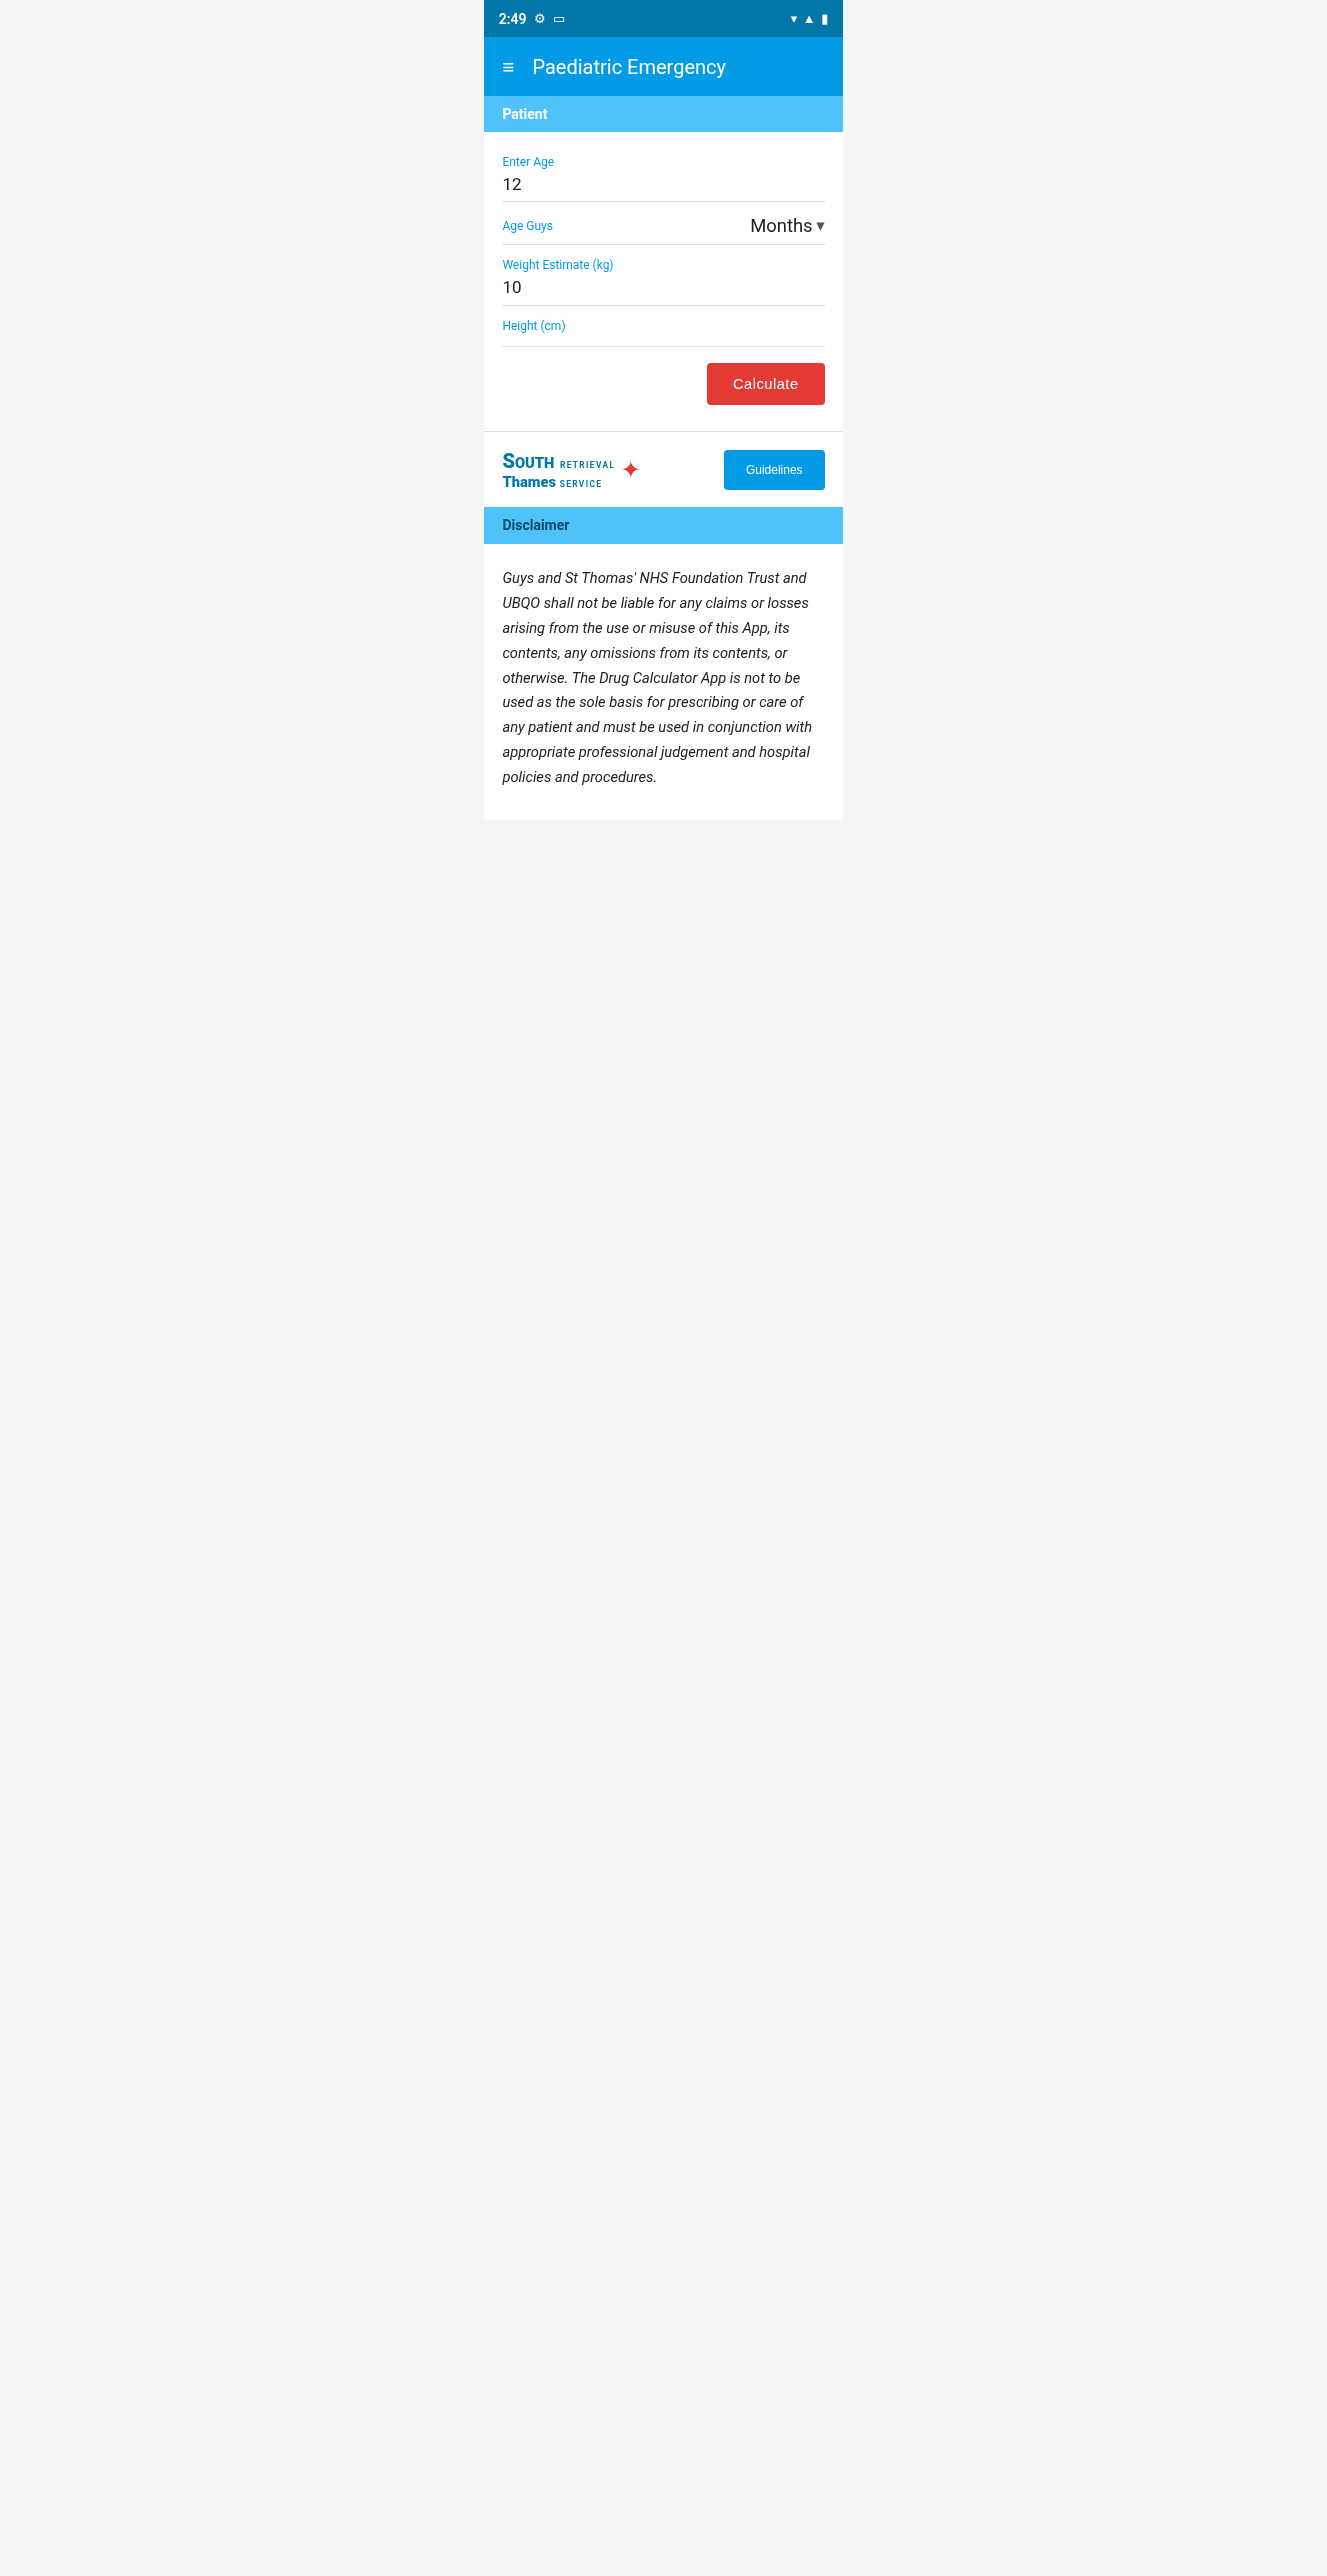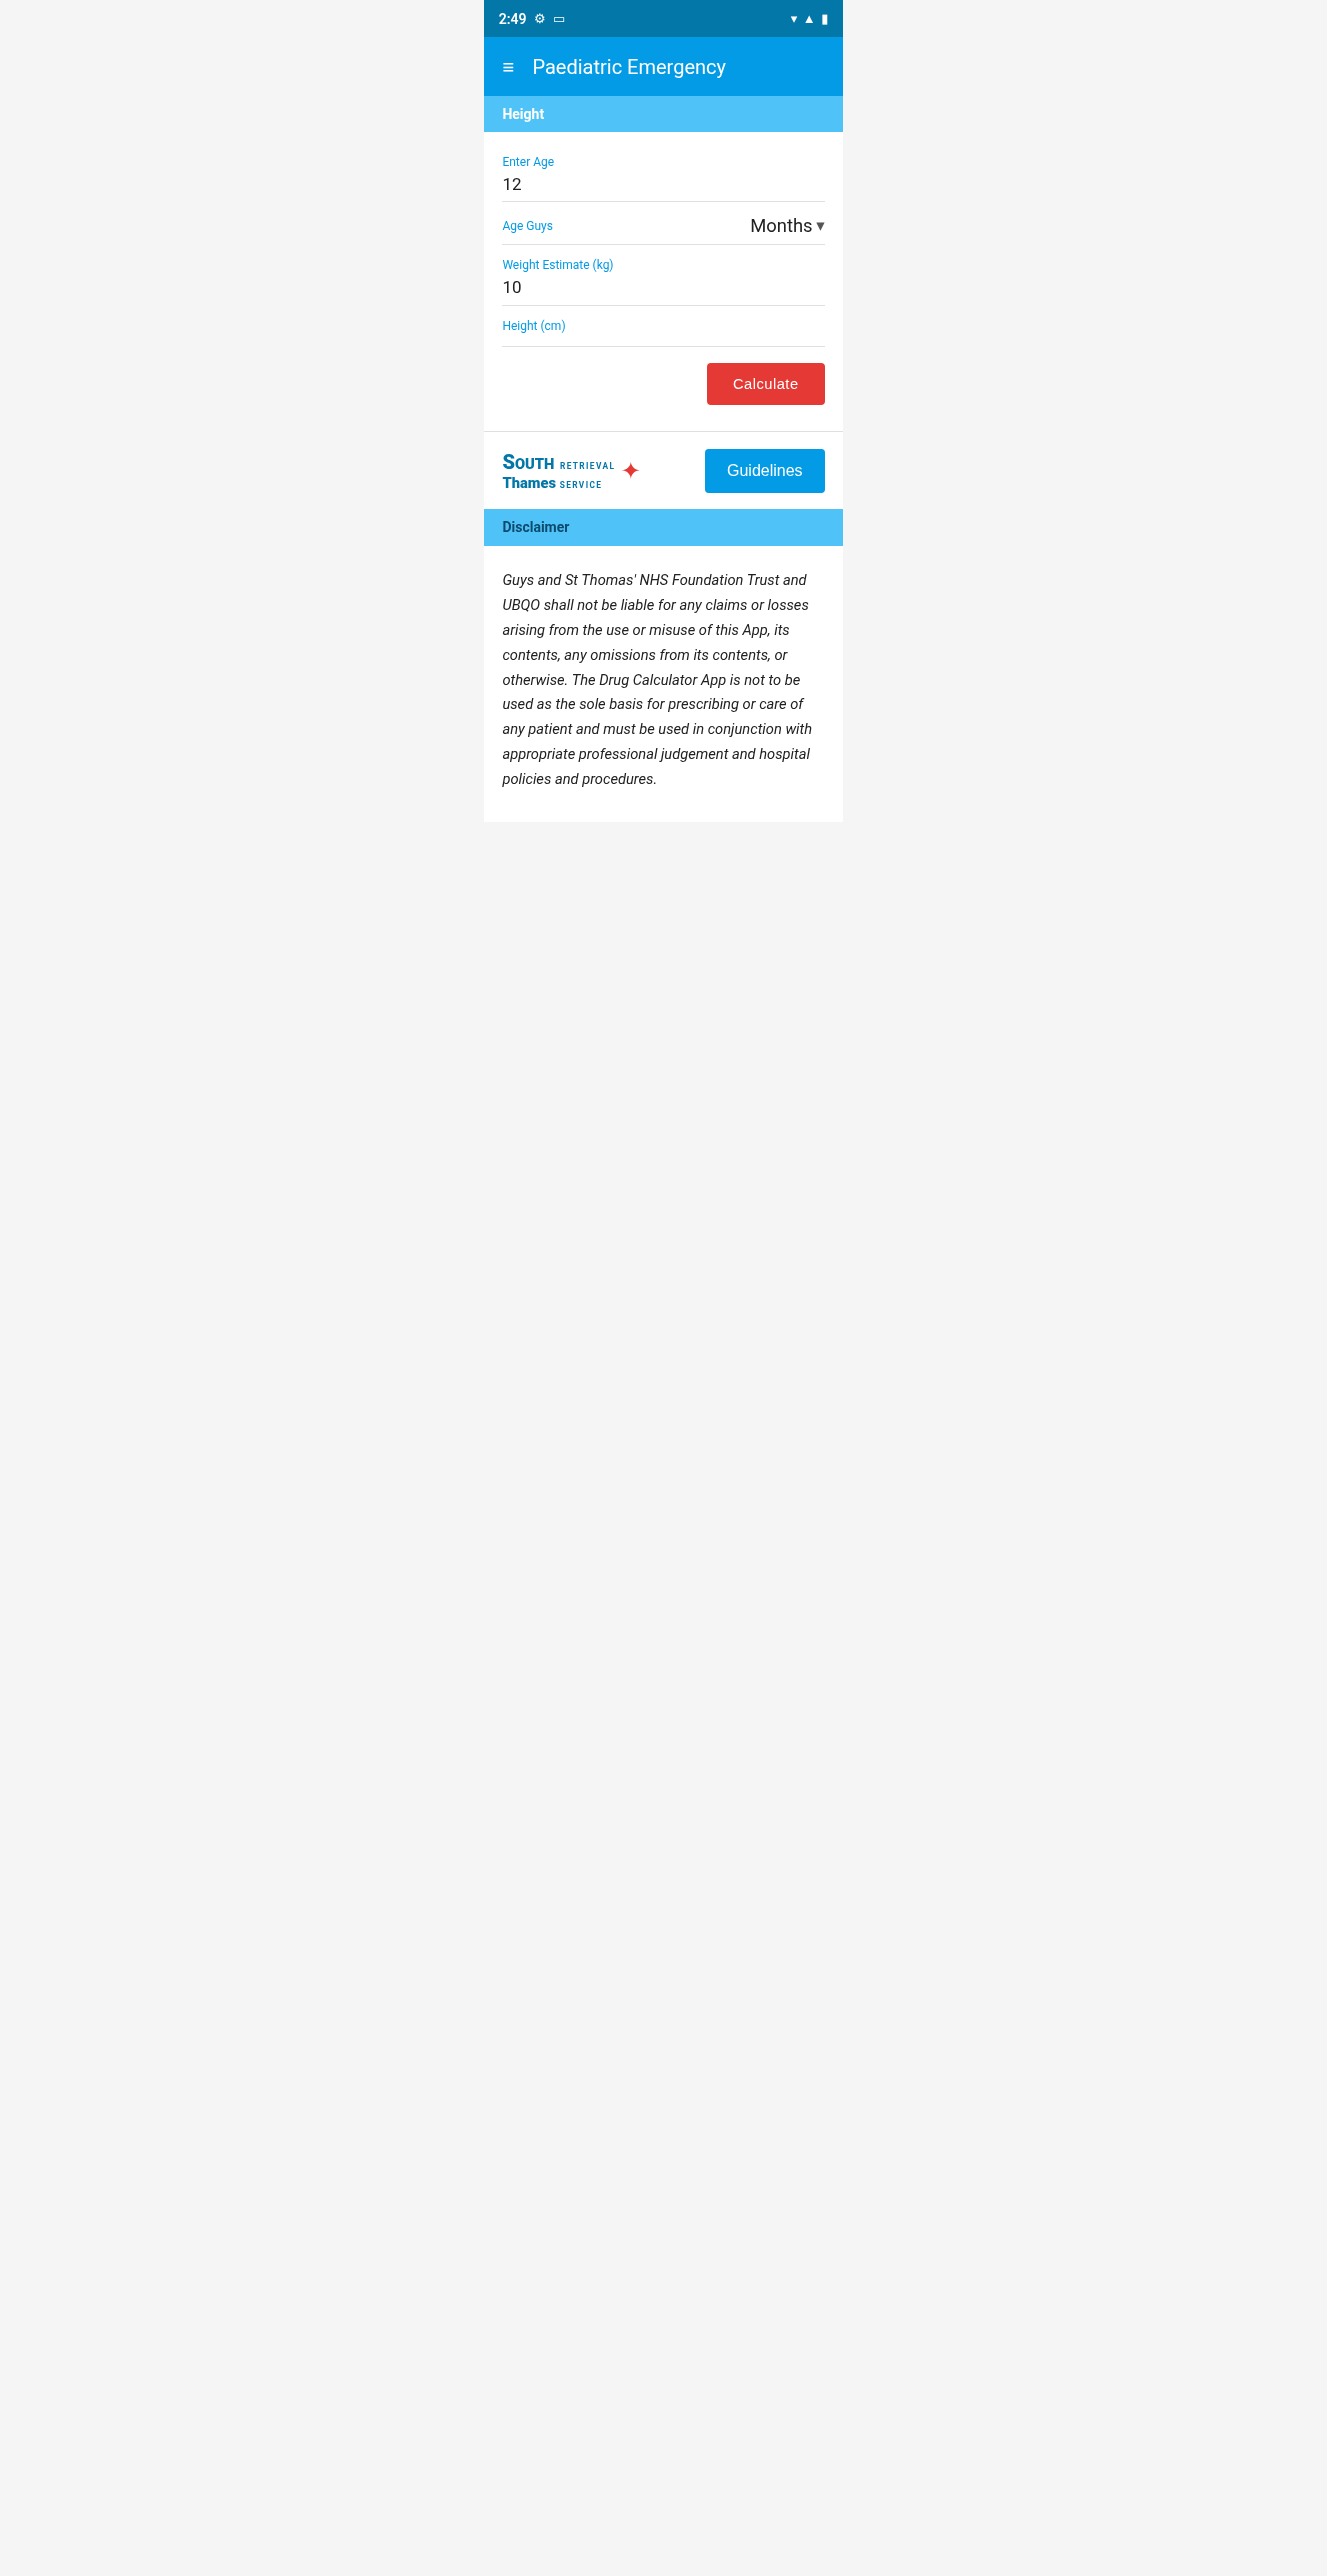--- a/index.html
+++ b/index.html
@@ -196,21 +196,21 @@
       padding: 16.6px 18.4px;
       border-top: 0.9px solid #e0e0e0;
     }
 
     .guidelines-button {
       background: #039be5;
       color: white;
       border: none;
       border-radius: 3.7px;
       padding: 13px 22px;
-      font-size: 16px;
+      font-size: 12px;
       font-weight: 400;
       cursor: pointer;
     }
 
     
     .disclaimer-header {
       background: #4fc3f7;
       padding: 9.2px 18.4px;
     }
 
@@ -312,21 +312,21 @@
     <span class="battery-icon">▮</span>
   </div>
 </div>
 
 <div class="app-bar">
   <span class="hamburger-icon">≡</span>
   <span class="app-title">Paediatric Emergency</span>
 </div>
 
 <div class="section-header">
-  <span class="section-header-text">Height</span>
+  <span class="section-header-text">Patient</span>
 </div>
 
 <div class="form-container">
 
   <div class="form-field">
     <div class="field-label">Enter Age</div>
     <div class="field-value">12</div>
   </div>
 
   <div class="field-row">

